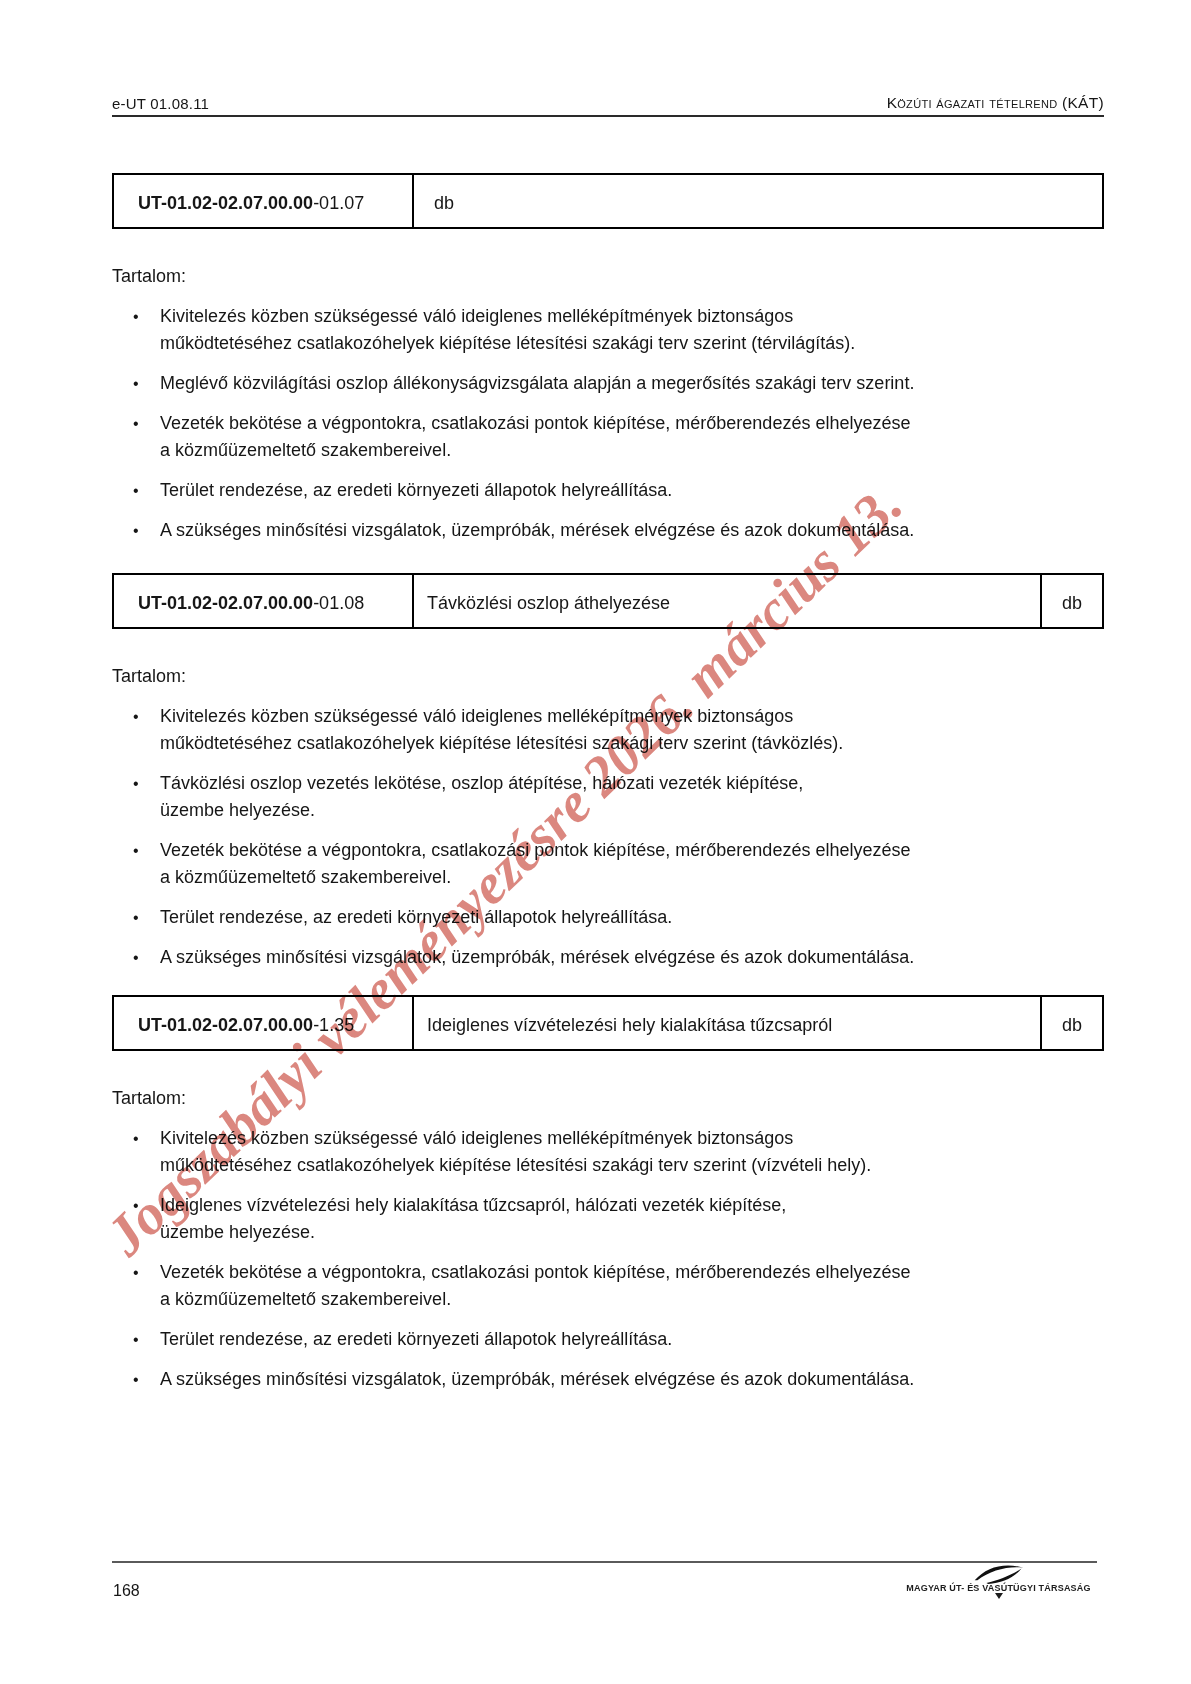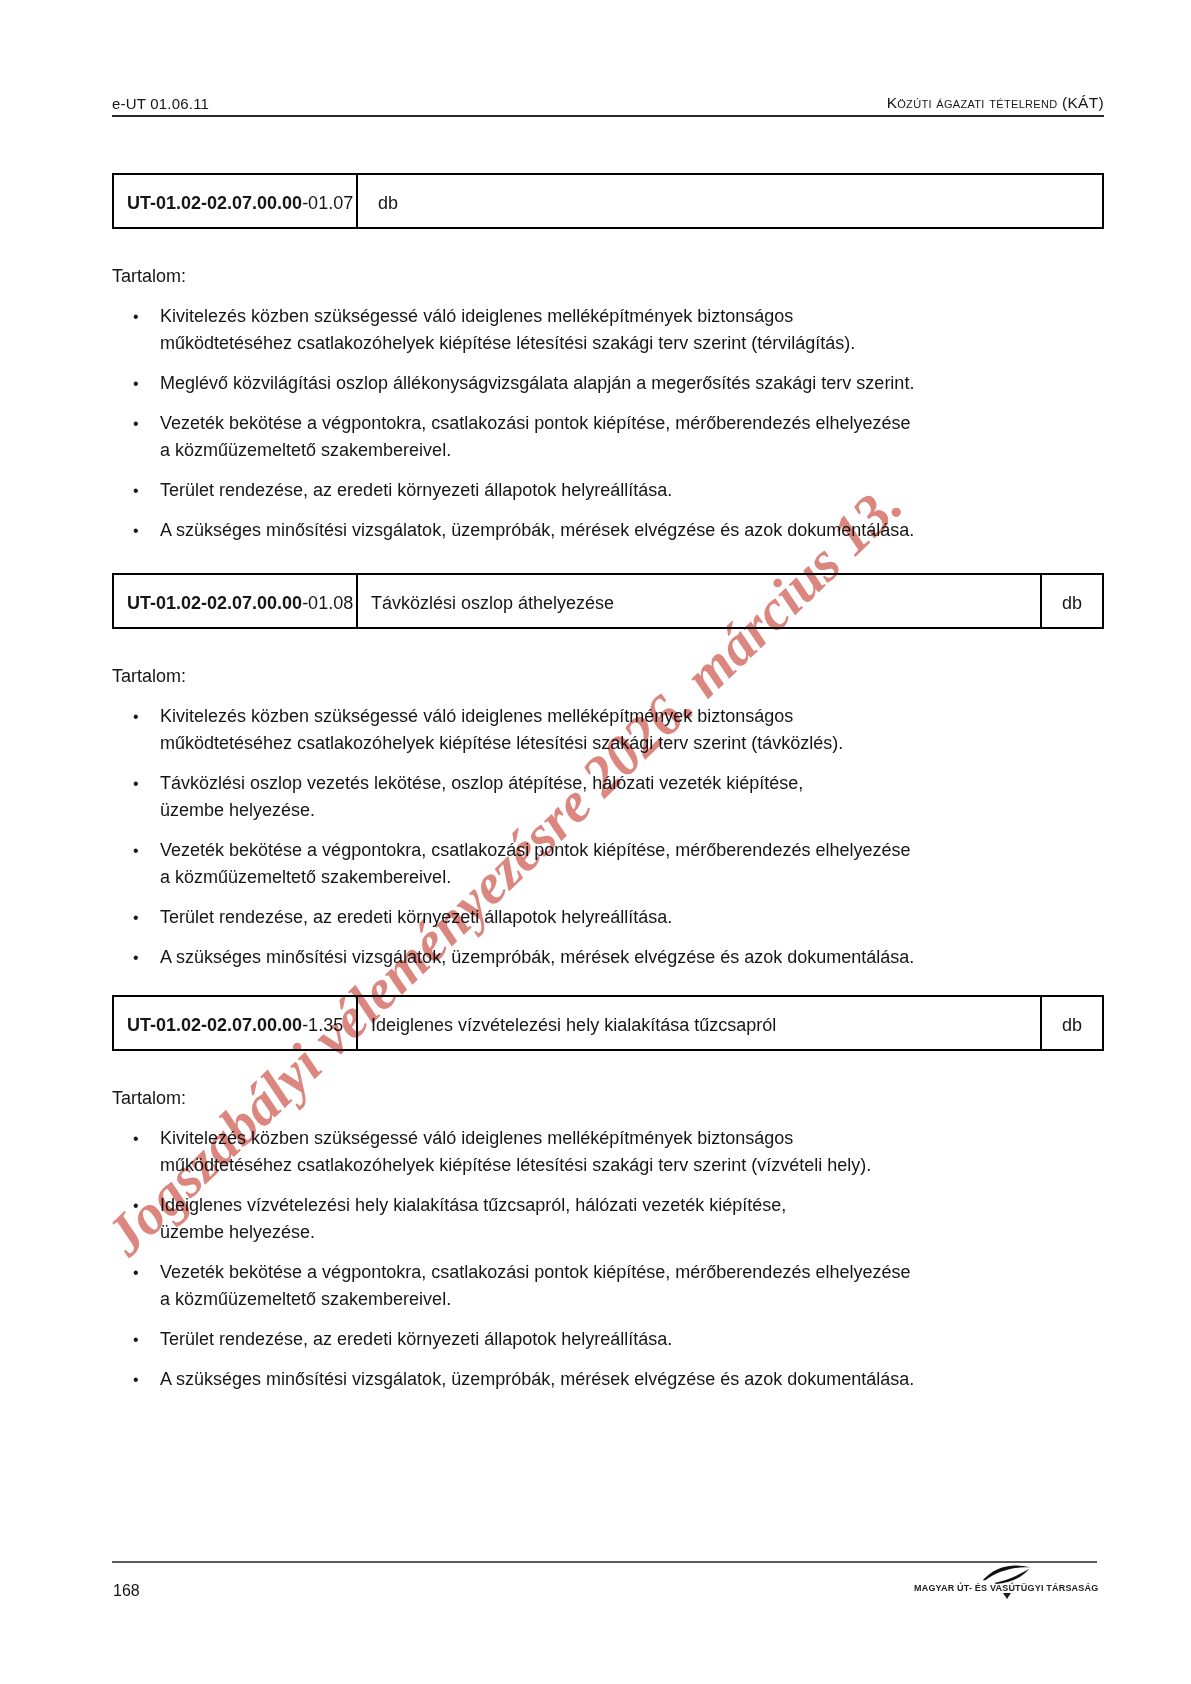--- a/index.html
+++ b/index.html
@@ -30,21 +30,21 @@
   .doc-header .h-right { font-size:15.5px; font-variant:small-caps; letter-spacing:0.3px; }
 
   
   .item-table {
     display:flex;
     height:56px;
     border:2px solid #000;
     background:#fff;
   }
   .item-table .cell { display:flex; align-items:center; padding-top:5px; font-size:18px; }
-  .item-table .code { width:244px; border-right:2px solid #000; padding-left:13px; white-space:nowrap; }
+  .item-table .code { width:300px; border-right:2px solid #000; padding-left:24px; white-space:nowrap; }
   .item-table .code .code-bold { font-weight:700; }
   .item-table .desc { flex:1; border-right:2px solid #000; padding-left:13px; }
   .item-table .unit { width:60px; justify-content:center; }
 
   .mt-table-1 { margin-top:56px; }
   .mt-table-2 { margin-top:29px; }
   .mt-table-3 { margin-top:24px; }
 
   .tartalom { margin-top:34px; font-size:18px; line-height:27px; }
 
@@ -79,22 +79,22 @@
   
   .footer-rule {
     position:absolute; left:112px; top:1561px;
     width:985px; height:2px; background:#5a5a5a;
   }
   .page-number {
     position:absolute; left:113px; top:1582px;
     font-size:16px;
   }
   .footer-logo {
-    position:absolute; right:92px; top:1563px;
-    width:185px; text-align:left;
+    position:absolute; right:100px; top:1563px;
+    width:185px; text-align:center;
   }
   .footer-logo .swoosh { display:block; margin:0 auto -2px auto; }
   .footer-logo .logo-text {
     font-size:9px; font-weight:700; letter-spacing:0.2px;
     white-space:nowrap; color:#1d1d1d;
   }
   .footer-logo .logo-v {
     width:0; height:0; margin:0 auto;
     border-left:4px solid transparent;
     border-right:4px solid transparent;
@@ -102,21 +102,21 @@
   }
 </style>
 </head>
 <body>
 
 <div class="page">
 
   <div class="content">
 
     <div class="doc-header">
-      <span class="h-left">e-UT 01.06.11</span>
+      <span class="h-left">e-UT 01.08.11</span>
       <span class="h-right">Közúti ágazati tételrend (KÁT)</span>
     </div>
 
     <section class="item-section">
       <div class="item-table mt-table-1">
         <div class="cell code">
           <span class="code-bold">UT-01.02-02.07.00.00</span>
             <span class="code-suffix">-01.07</span>
         </div>
         <div class="cell unit">

